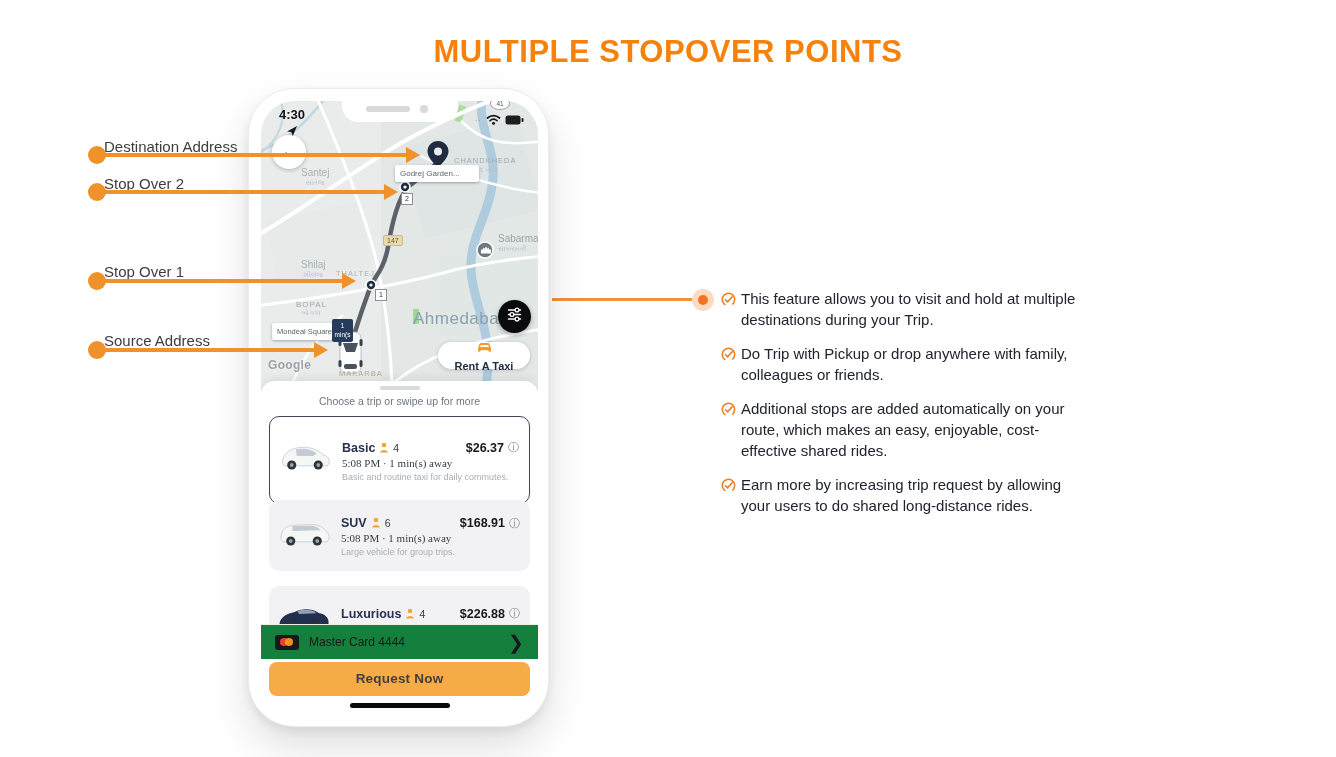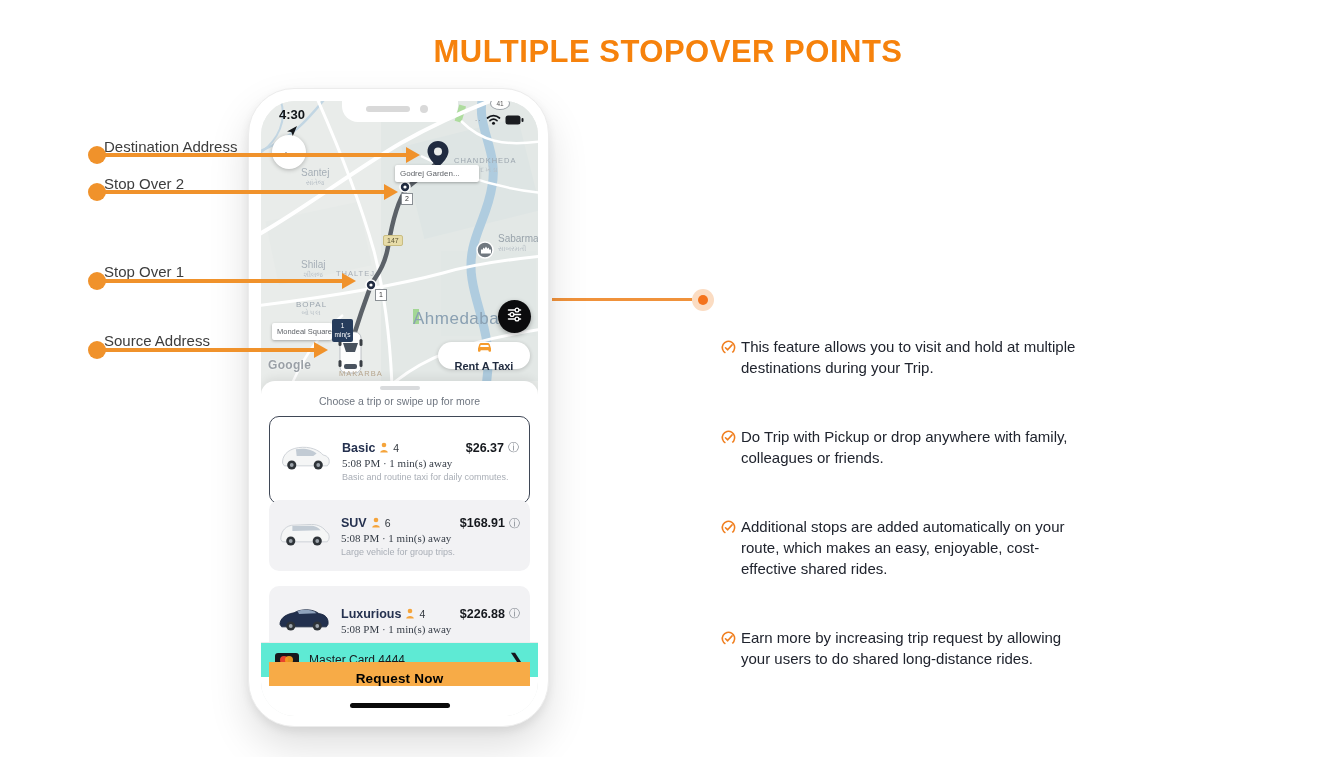--- a/index.html
+++ b/index.html
@@ -18,21 +18,21 @@
     border-top:8px solid transparent; border-bottom:8px solid transparent; z-index:60; }
 
   
   .connector-line { position:absolute; left:552px; top:298px; width:140px; height:3px; background:#F0923B; }
   .connector-halo { position:absolute; left:692px; top:289px; width:22px; height:22px; border-radius:50%;
     background:#FBDCC2; }
   .connector-halo::after { content:""; position:absolute; left:6px; top:6px; width:10px; height:10px;
     border-radius:50%; background:#F4731C; }
   .features { position:absolute; left:721px; top:288px; width:356px; }
   .feature { position:relative; padding-left:20px; margin-bottom:13px; font-size:15px;
-    line-height:21px; color:#20242E;margin-top:48px; }
+    line-height:21px; color:#20242E; }
   .feature .check { position:absolute; left:0; top:3px; }
 
   
   .phone { position:absolute; left:248px; top:88px; width:301px; height:639px; background:#ffffff;
     border:1px solid #ececec; border-radius:46px;
     box-shadow:0 20px 40px rgba(0,0,0,0.13), 0 4px 10px rgba(0,0,0,0.07); z-index:10; }
   .screen { position:absolute; left:12px; top:12px; width:277px; height:615px; border-radius:34px;
     overflow:hidden; background:#E9ECEA; }
 
   .map-svg { position:absolute; left:0; top:0; }
@@ -84,31 +84,31 @@
   .ride-car { width:60px; flex:0 0 60px; }
   .ride-body { flex:1; min-width:0; padding-left:6px; }
   .ride-top { display:flex; align-items:center; gap:4px; }
   .ride-name { font-size:12.5px; font-weight:700; color:#25314F; }
   .ride-seats { font-size:10.5px; color:#33383F; }
   .ride-price { margin-left:auto; font-size:12.5px; font-weight:700; color:#15181D; }
   .info-icon { font-size:11px; color:#7d838b; line-height:1; }
   .ride-eta { font-size:11px; color:#363D47; margin-top:0;font-family:Liberation Serif, serif; }
   .ride-desc { font-size:9px; color:#A9AEB6; margin-top:3px; white-space:nowrap; overflow:hidden; }
 
-  .payment-bar { position:absolute; left:0; top:261px; width:277px; height:35px; background:#5eead4;
+  .payment-bar { position:absolute; left:0; top:243px; width:277px; height:35px; background:#15803d;
     border-top:1px solid #ECECEC; display:flex; align-items:center; padding:0 14px; z-index:8; }
   .mc-icon { position:relative; width:24px; height:15px; background:#17181C; border-radius:3px; flex:0 0 24px; }
   .mc-icon i { position:absolute; top:3.5px; width:8px; height:8px; border-radius:50%; display:block; }
   .mc-red { left:5px; background:#E8432D; }
   .mc-org { left:10px; background:#F69E1E; opacity:0.92; }
   .payment-label { font-size:12px; color:#17191d; margin-left:10px; }
   .payment-chevron { margin-left:auto; font-size:19px; color:#15181D; line-height:1; font-weight:400; }
 
-  .request-btn { position:absolute; left:8px; right:8px; top:281px; height:24px; border-radius:0;
-    background:#F7AB47; color:#000000; font-size:13.5px; font-weight:700; text-align:center;
+  .request-btn { position:absolute; left:8px; right:8px; top:281px; height:34px; border-radius:8px;
+    background:#F7AB47; color:#404040; font-size:13.5px; font-weight:700; text-align:center;
     line-height:34px; z-index:8; letter-spacing:0.2px; }
   .home-bar { position:absolute; left:50%; transform:translateX(-50%); top:322px; width:100px; height:5px;
     border-radius:3px; background:#0a0a0a; z-index:9; }
 </style>
 </head>
 <body>
 
 <div class="page">
 
   <h1 class="title">MULTIPLE STOPOVER POINTS</h1>

